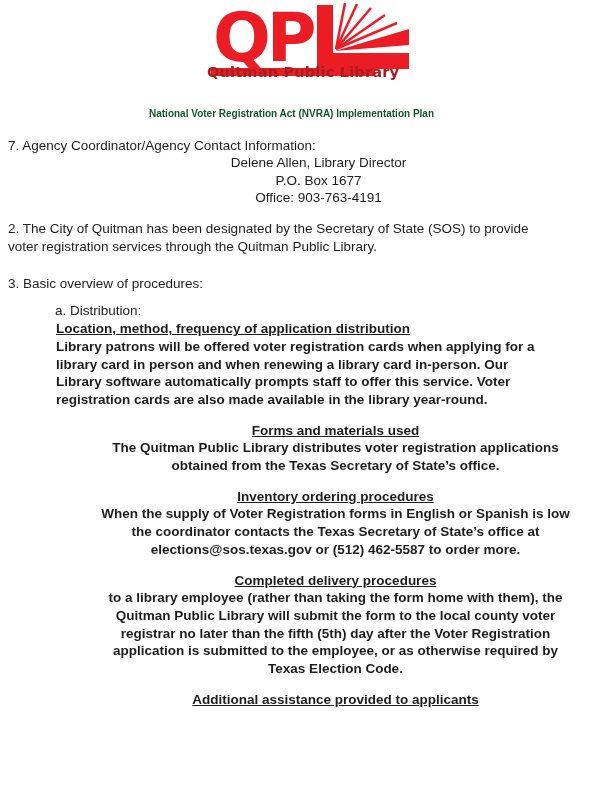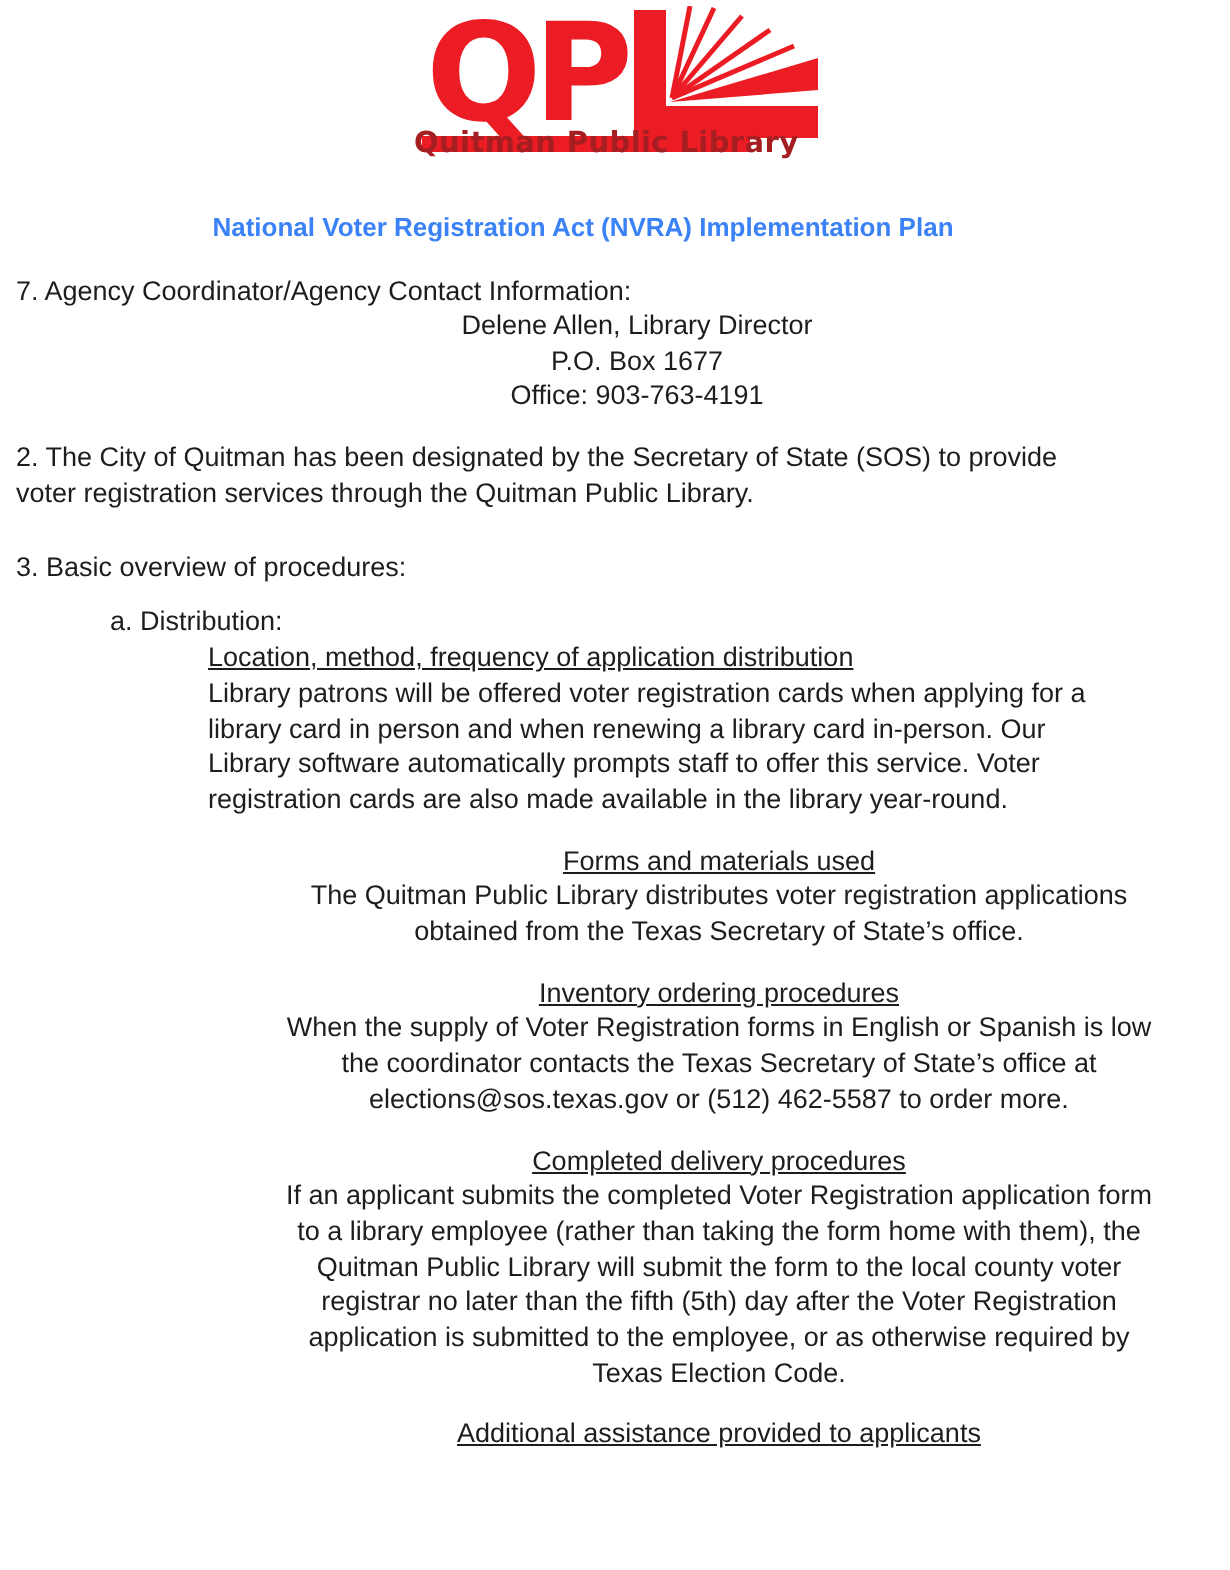--- a/index.html
+++ b/index.html
@@ -29,28 +29,28 @@
   .logo-name{
     position:absolute;left:207px;top:64px;
     font-family:"DejaVu Sans","Liberation Sans",sans-serif;
     font-weight:bold;font-size:14.5px;line-height:17px;letter-spacing:.2px;
     color:var(--brand-dark-red);white-space:nowrap;
   }
 
   
   .title{
     width:583px;margin:8px 0 0;text-align:center;
-    font-size:13px;font-weight:bold;color:#3b82f6;
+    font-size:10px;font-weight:bold;color:#14532d;
   }
   .para{margin:14px 0 0 8px;}
   .para.s3{margin-top:19px;}
   .contact{width:583px;margin:0;text-align:center;line-height:17.3px;padding-left:27px;}
   .email{color:var(--link-teal);text-decoration:underline;cursor:pointer;}
   .sub-a{margin:10px 12px 0 55px;}
-  .subs{margin-left:104px;}
+  .subs{margin-left:56px;font-weight:bold;}
   .subsection + .subsection{margin-top:13px;text-align:center;}
   .sub-heading{text-decoration:underline;}
   .line,.cline{white-space:nowrap;}
 </style>
 </head>
 <body>
 
 <div class="page">
 
   <header class="logo">
@@ -119,21 +119,20 @@
       <div>
           <div class="line">When the supply of Voter Registration forms in English or Spanish is low</div>
           <div class="line">the coordinator contacts the Texas Secretary of State’s office at</div>
           <div class="line">elections@sos.texas.gov or (512) 462-5587 to order more.</div>
         </div>
     </section>
 
     <section class="subsection">
       <div class="sub-heading">Completed delivery procedures</div>
       <div>
-          <div class="line">If an applicant submits the completed Voter Registration application form</div>
           <div class="line">to a library employee (rather than taking the form home with them), the</div>
           <div class="line">Quitman Public Library will submit the form to the local county voter</div>
           <div class="line">registrar no later than the fifth (5th) day after the Voter Registration</div>
           <div class="line">application is submitted to the employee, or as otherwise required by</div>
           <div class="line">Texas Election Code.</div>
         </div>
     </section>
 
     <section class="subsection">
       <div class="sub-heading">Additional assistance provided to applicants</div>

